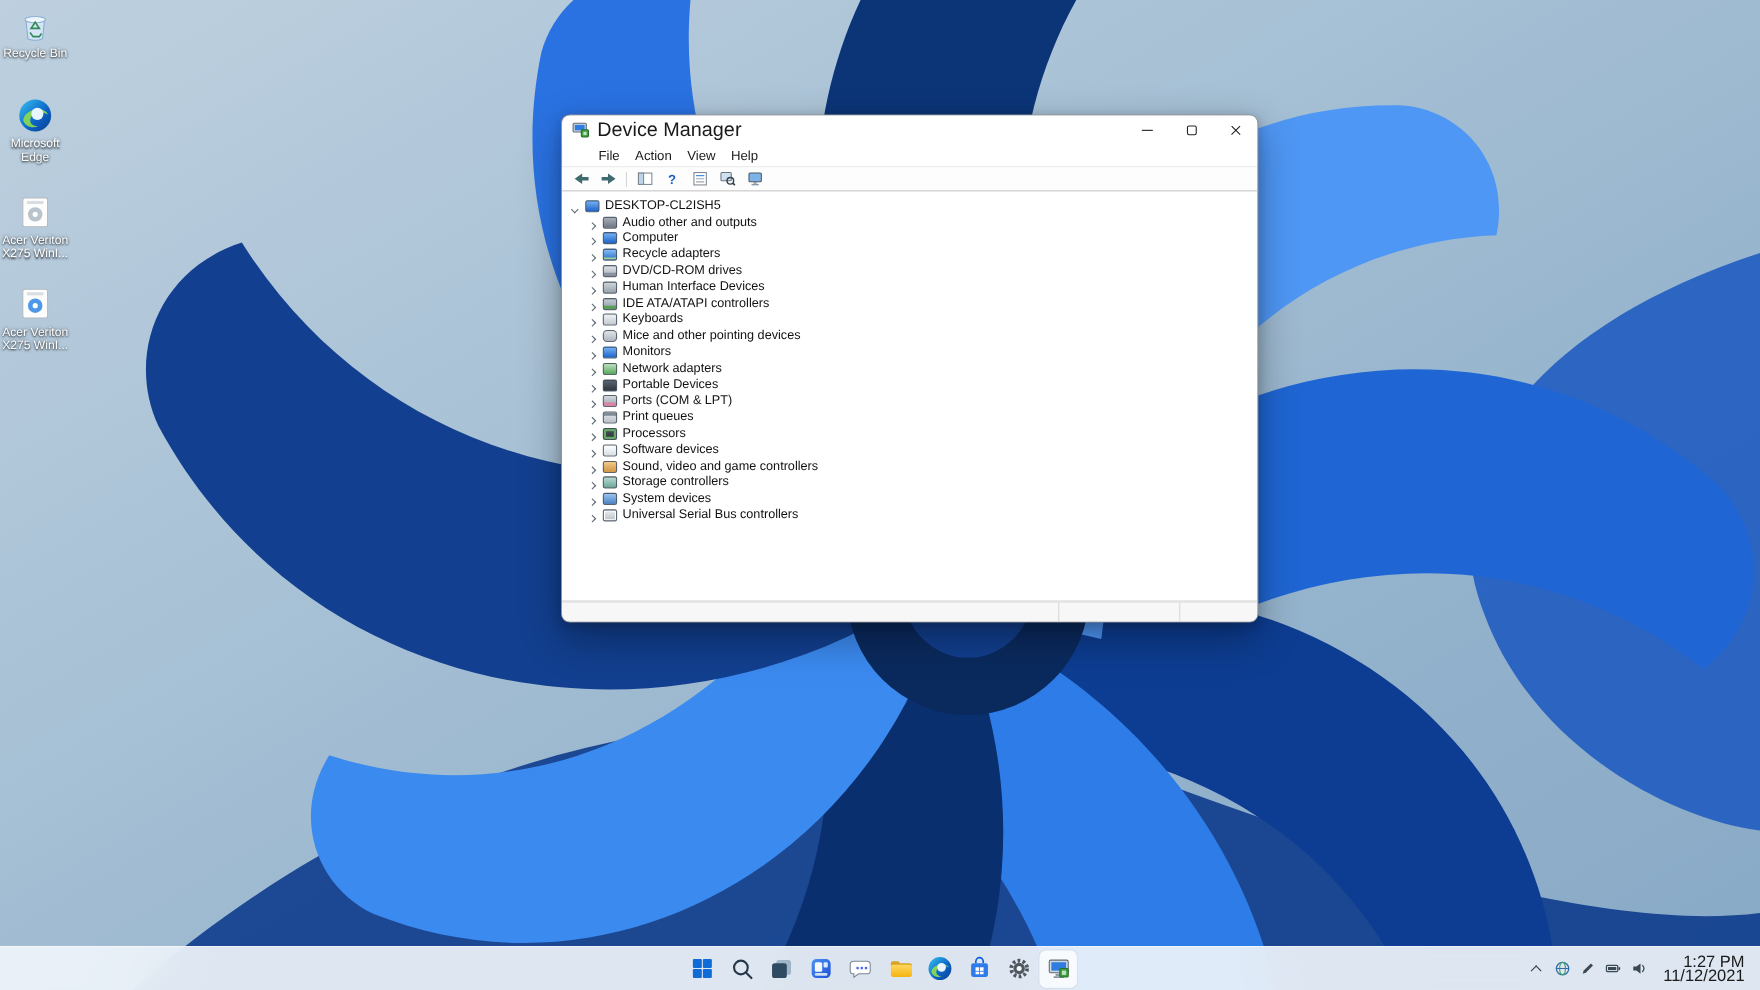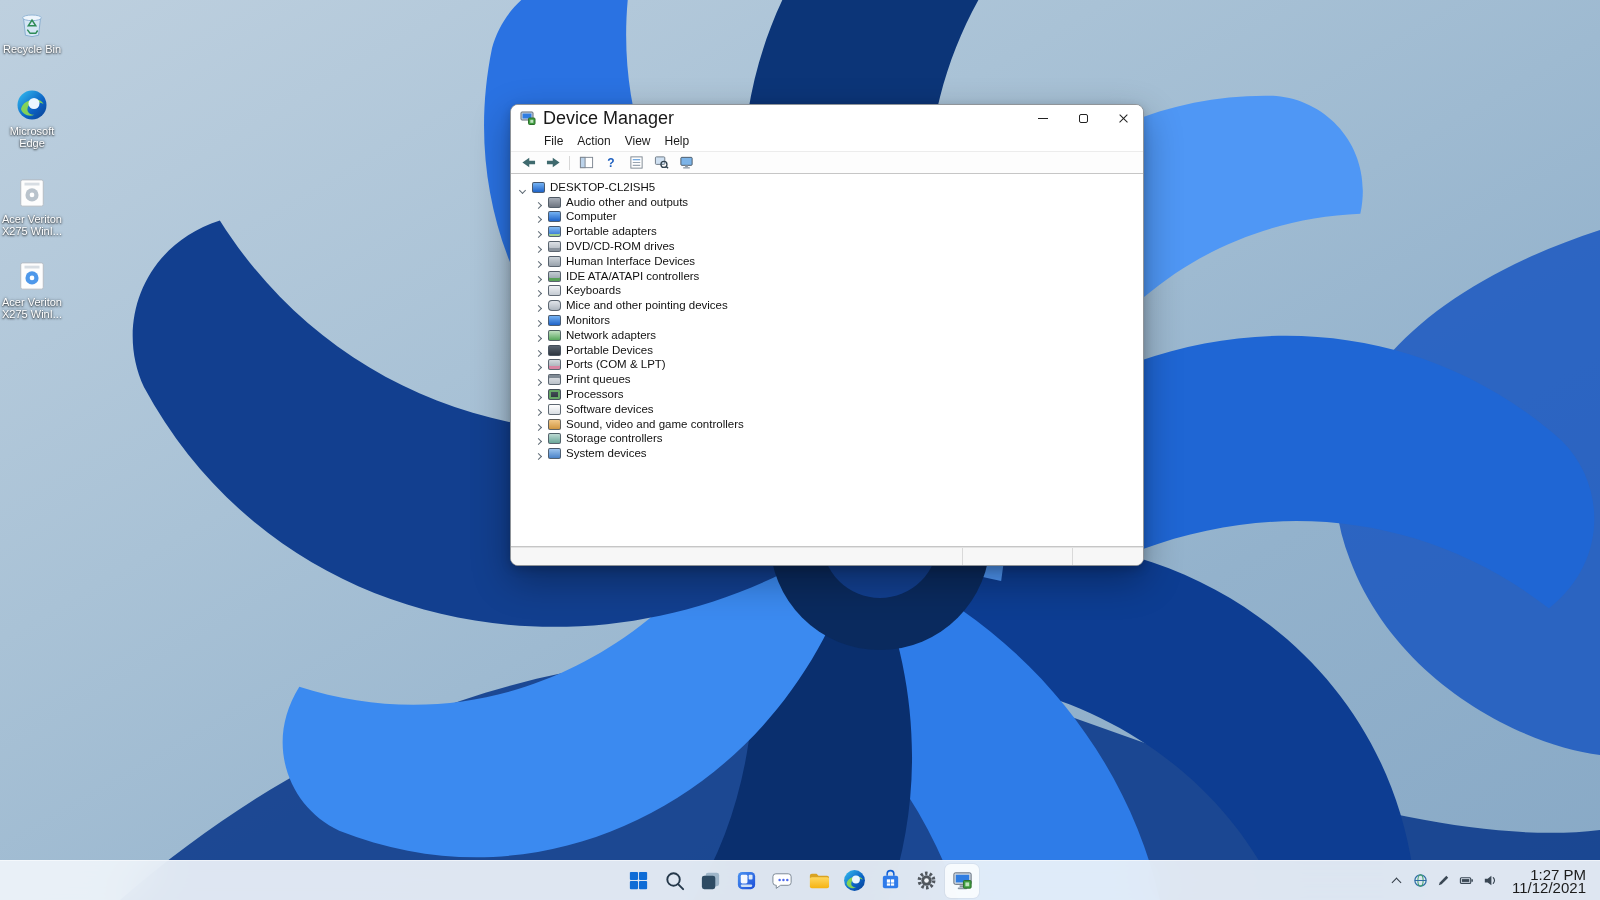--- a/index.html
+++ b/index.html
@@ -272,21 +272,21 @@
         <div class="tree-row child">
           <span class="twisty"></span>
           <span class="dev-icon icon-computer"></span>
           <span class="tree-label">Computer</span>
         </div>
 
 
         <div class="tree-row child">
           <span class="twisty"></span>
           <span class="dev-icon icon-display"></span>
-          <span class="tree-label">Portable adapters</span>
+          <span class="tree-label">Recycle adapters</span>
         </div>
 
         <div class="tree-row child">
           <span class="twisty"></span>
           <span class="dev-icon icon-dvd"></span>
           <span class="tree-label">DVD/CD-ROM drives</span>
         </div>
 
         <div class="tree-row child">
           <span class="twisty"></span>
@@ -365,20 +365,25 @@
           <span class="dev-icon icon-storage"></span>
           <span class="tree-label">Storage controllers</span>
         </div>
 
         <div class="tree-row child">
           <span class="twisty"></span>
           <span class="dev-icon icon-system"></span>
           <span class="tree-label">System devices</span>
         </div>
 
+        <div class="tree-row child">
+          <span class="twisty"></span>
+          <span class="dev-icon icon-usb"></span>
+          <span class="tree-label">Universal Serial Bus controllers</span>
+        </div>
 
     </div>
 
     <footer class="statusbar">
       <span class="cell main"></span>
       <span class="cell w110"></span>
       <span class="cell w71"></span>
     </footer>
   </section>
 

